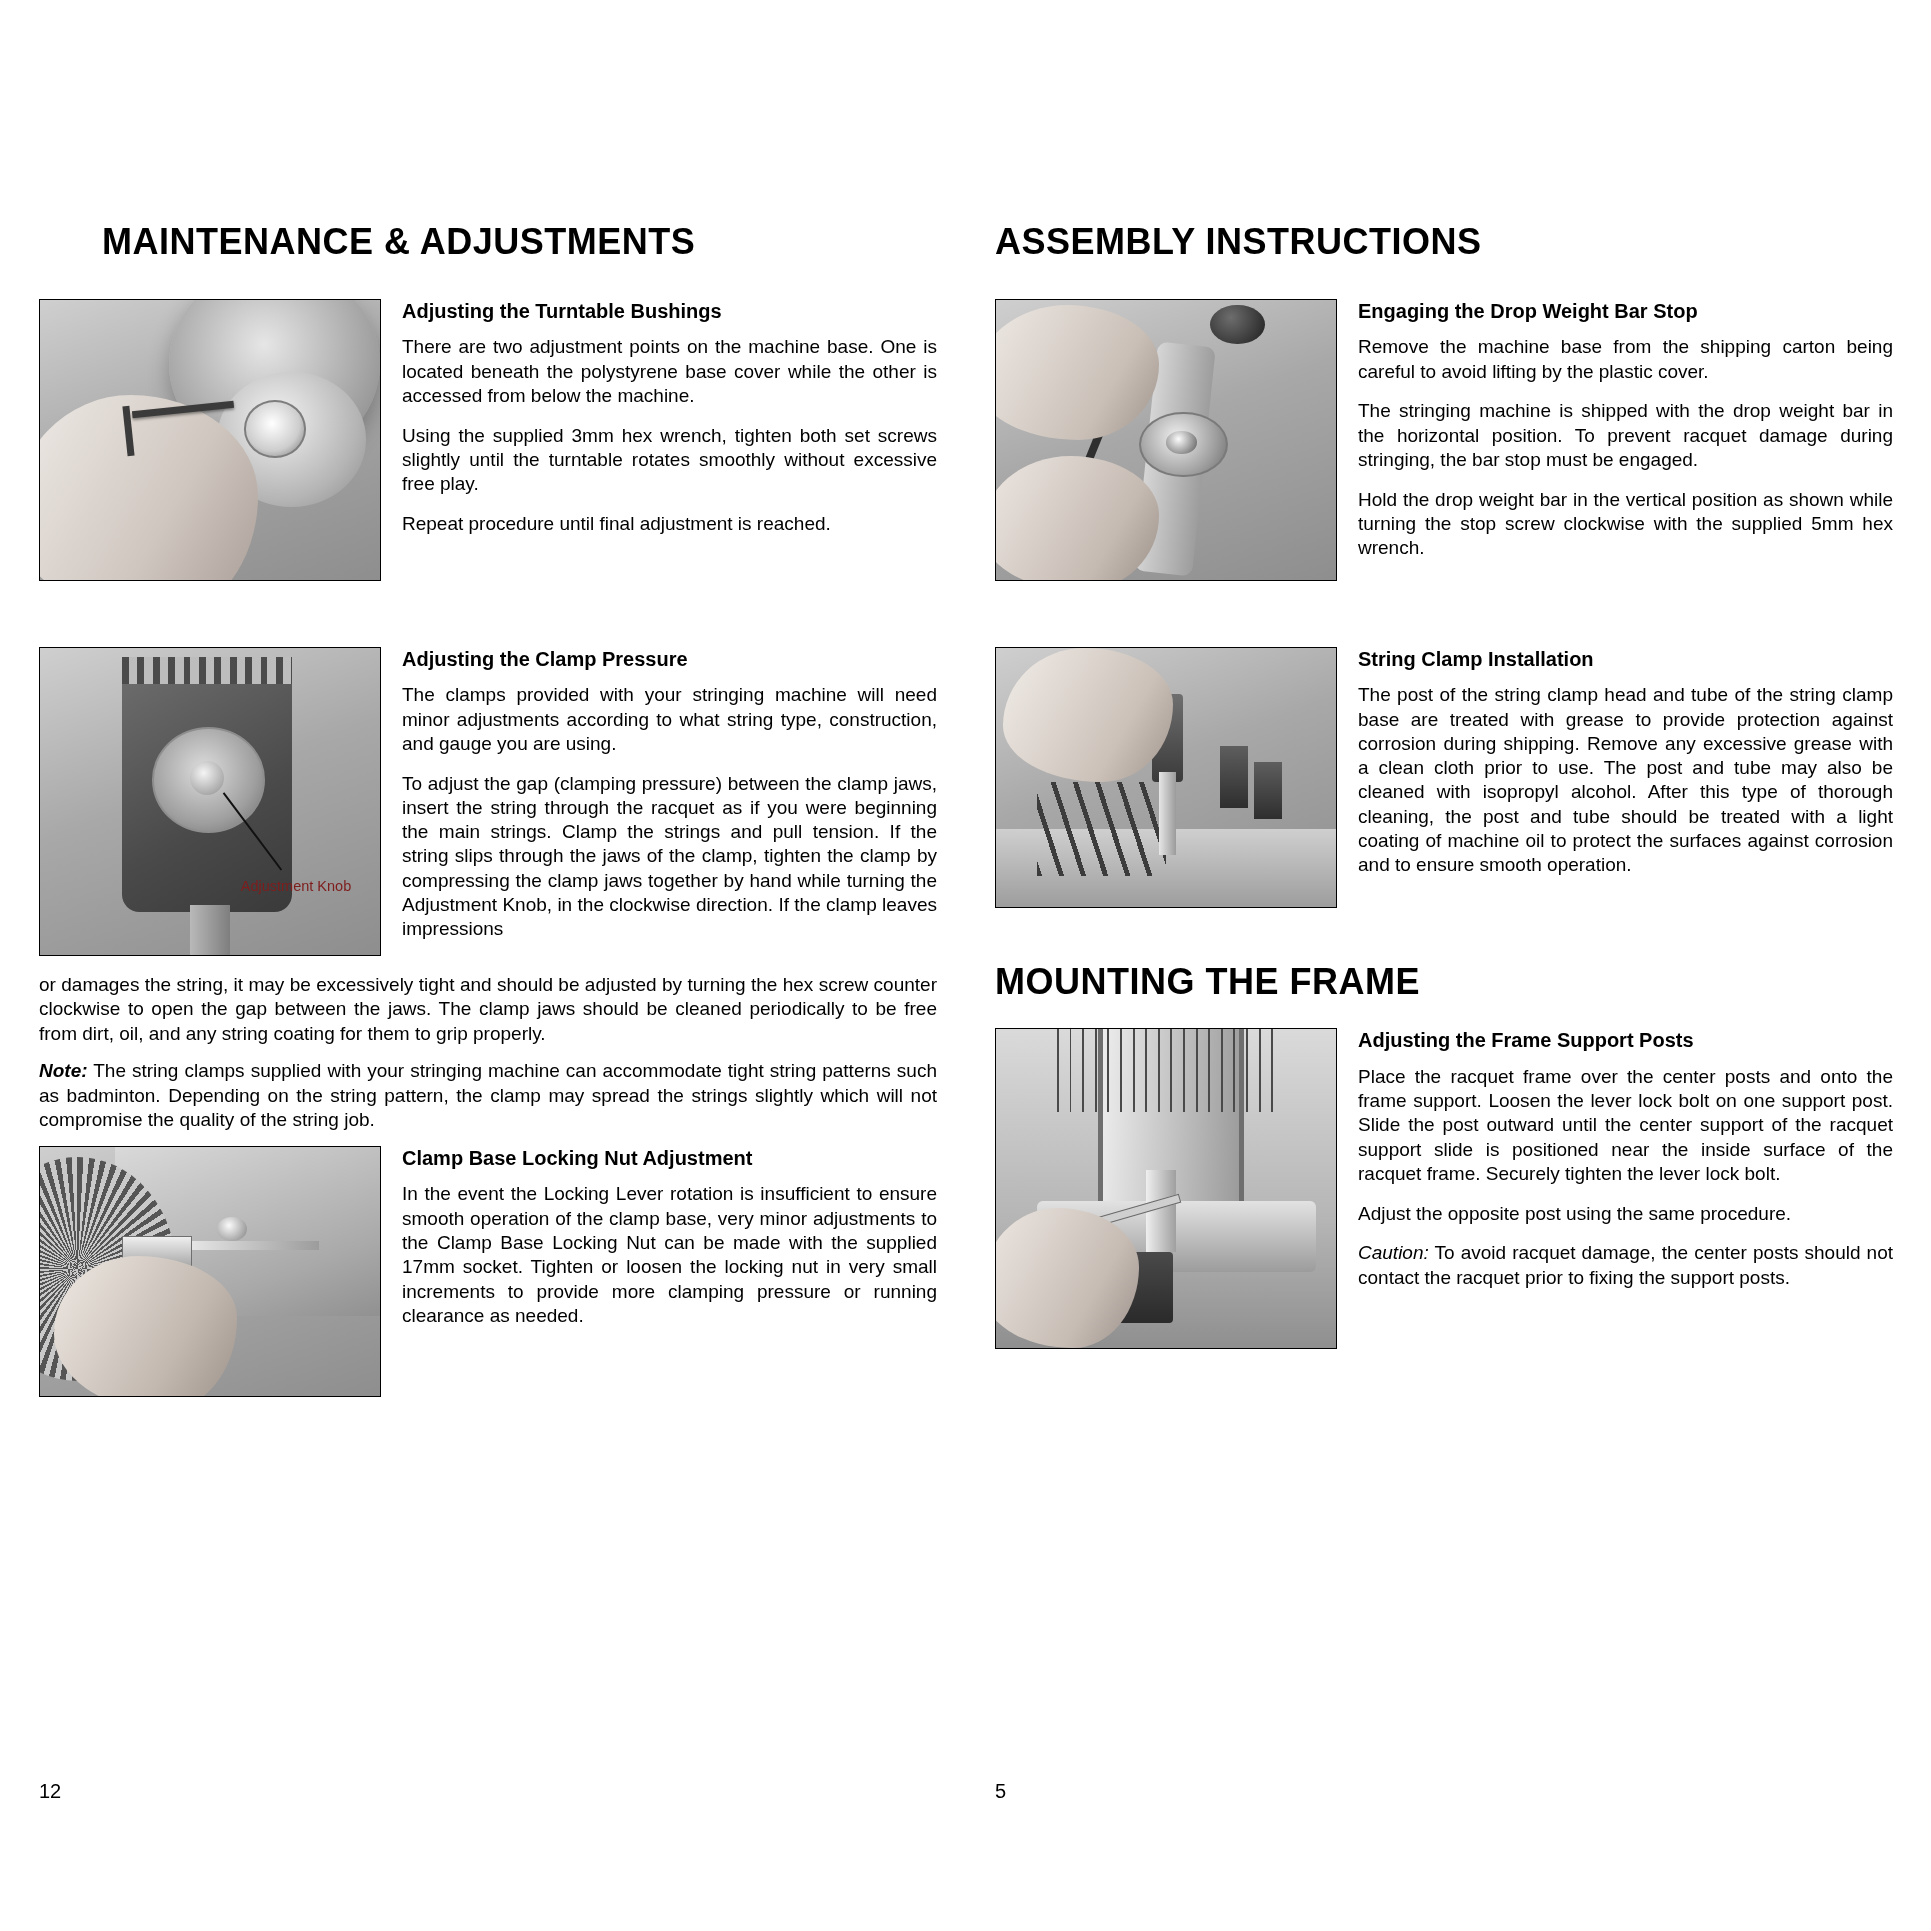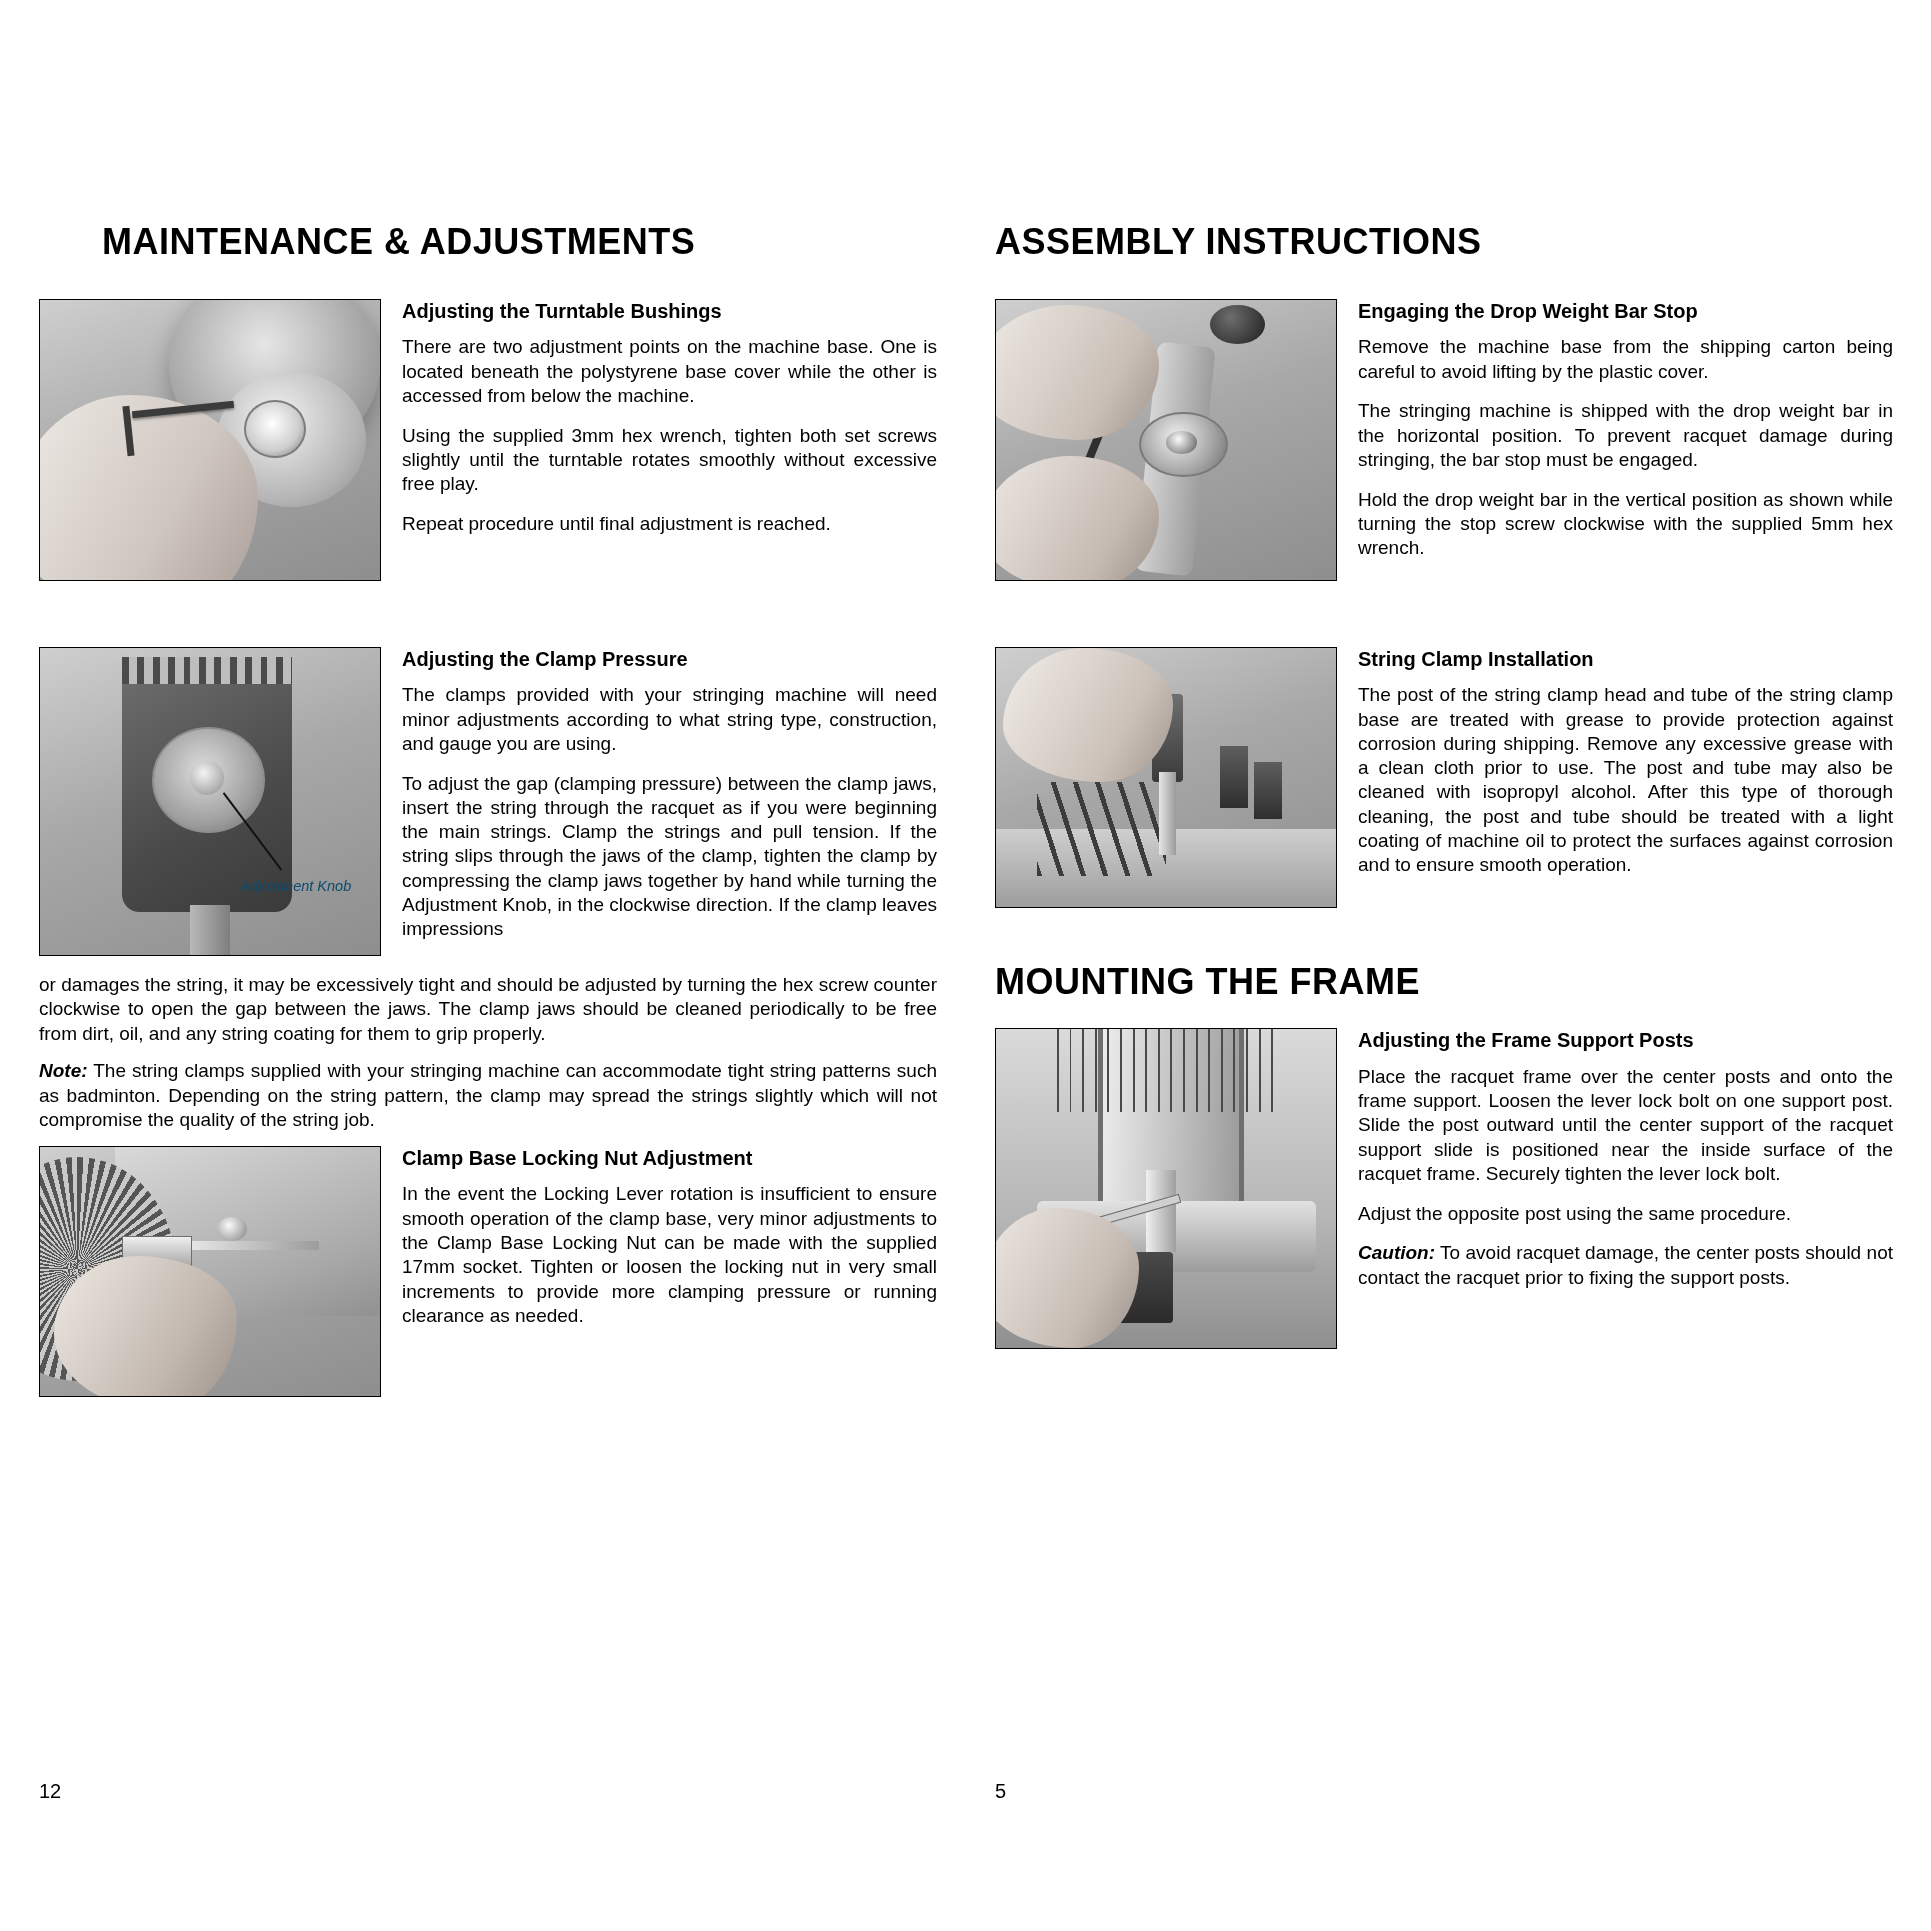--- a/index.html
+++ b/index.html
@@ -66,21 +66,21 @@
     text-align:justify;
   }
   p.body:last-child{margin-bottom:0;}
   p.full{
     font-size:19px;
     line-height:1.28;
     margin:0 0 13.5px 0;
     text-align:justify;
   }
   .note-label{font-style:italic;font-weight:bold;}
-  .caution-label{font-style:italic;font-weight:bold;}
+  .caution-label{font-style:italic;font-weight:normal;}
   .pagenum{
     position:absolute;
     bottom:-75px;
     width:100%;
     font-size:20px;
   }
   .caption{
     position:absolute;
     font-size:14.5px;
     text-align:center;
@@ -325,21 +325,21 @@
           <div class="ph-inner">
             <div class="g-base"></div>
             <div class="body"></div>
             <div class="teeth"></div>
             <div class="dial"></div>
             <div class="dialc"></div>
             <div class="stem"></div>
             <svg width="340" height="307" style="position:absolute;left:0;top:0;" viewBox="0 0 352 318">
               <line x1="190" y1="150" x2="250" y2="230" stroke="#111" stroke-width="2"></line>
             </svg>
-            <div class="caption" style="left:193px;top:230px;width:126px;color:#0c4a6e;font-style:italic;">
+            <div class="caption" style="left:193px;top:230px;width:126px;color:#7f1d1d;">
               <span>Adjustment Knob</span>
             </div>
           </div>
         </div>
         <div class="txt">
           <h2 class="sub">Adjusting the Clamp Pressure</h2>
           <p class="body">The clamps provided with your stringing machine will need minor adjustments according to what string type, construction, and gauge you are using.</p>
           <p class="body">To adjust the gap (clamping pressure) between the clamp jaws, insert the string through the racquet as if you were beginning the main strings. Clamp the strings and pull tension. If the string slips through the jaws of the clamp,  tighten the clamp by compressing the clamp jaws together by hand while turning the Adjustment Knob, in the clockwise direction.  If the clamp leaves impressions</p>
         </div>
       </div>

